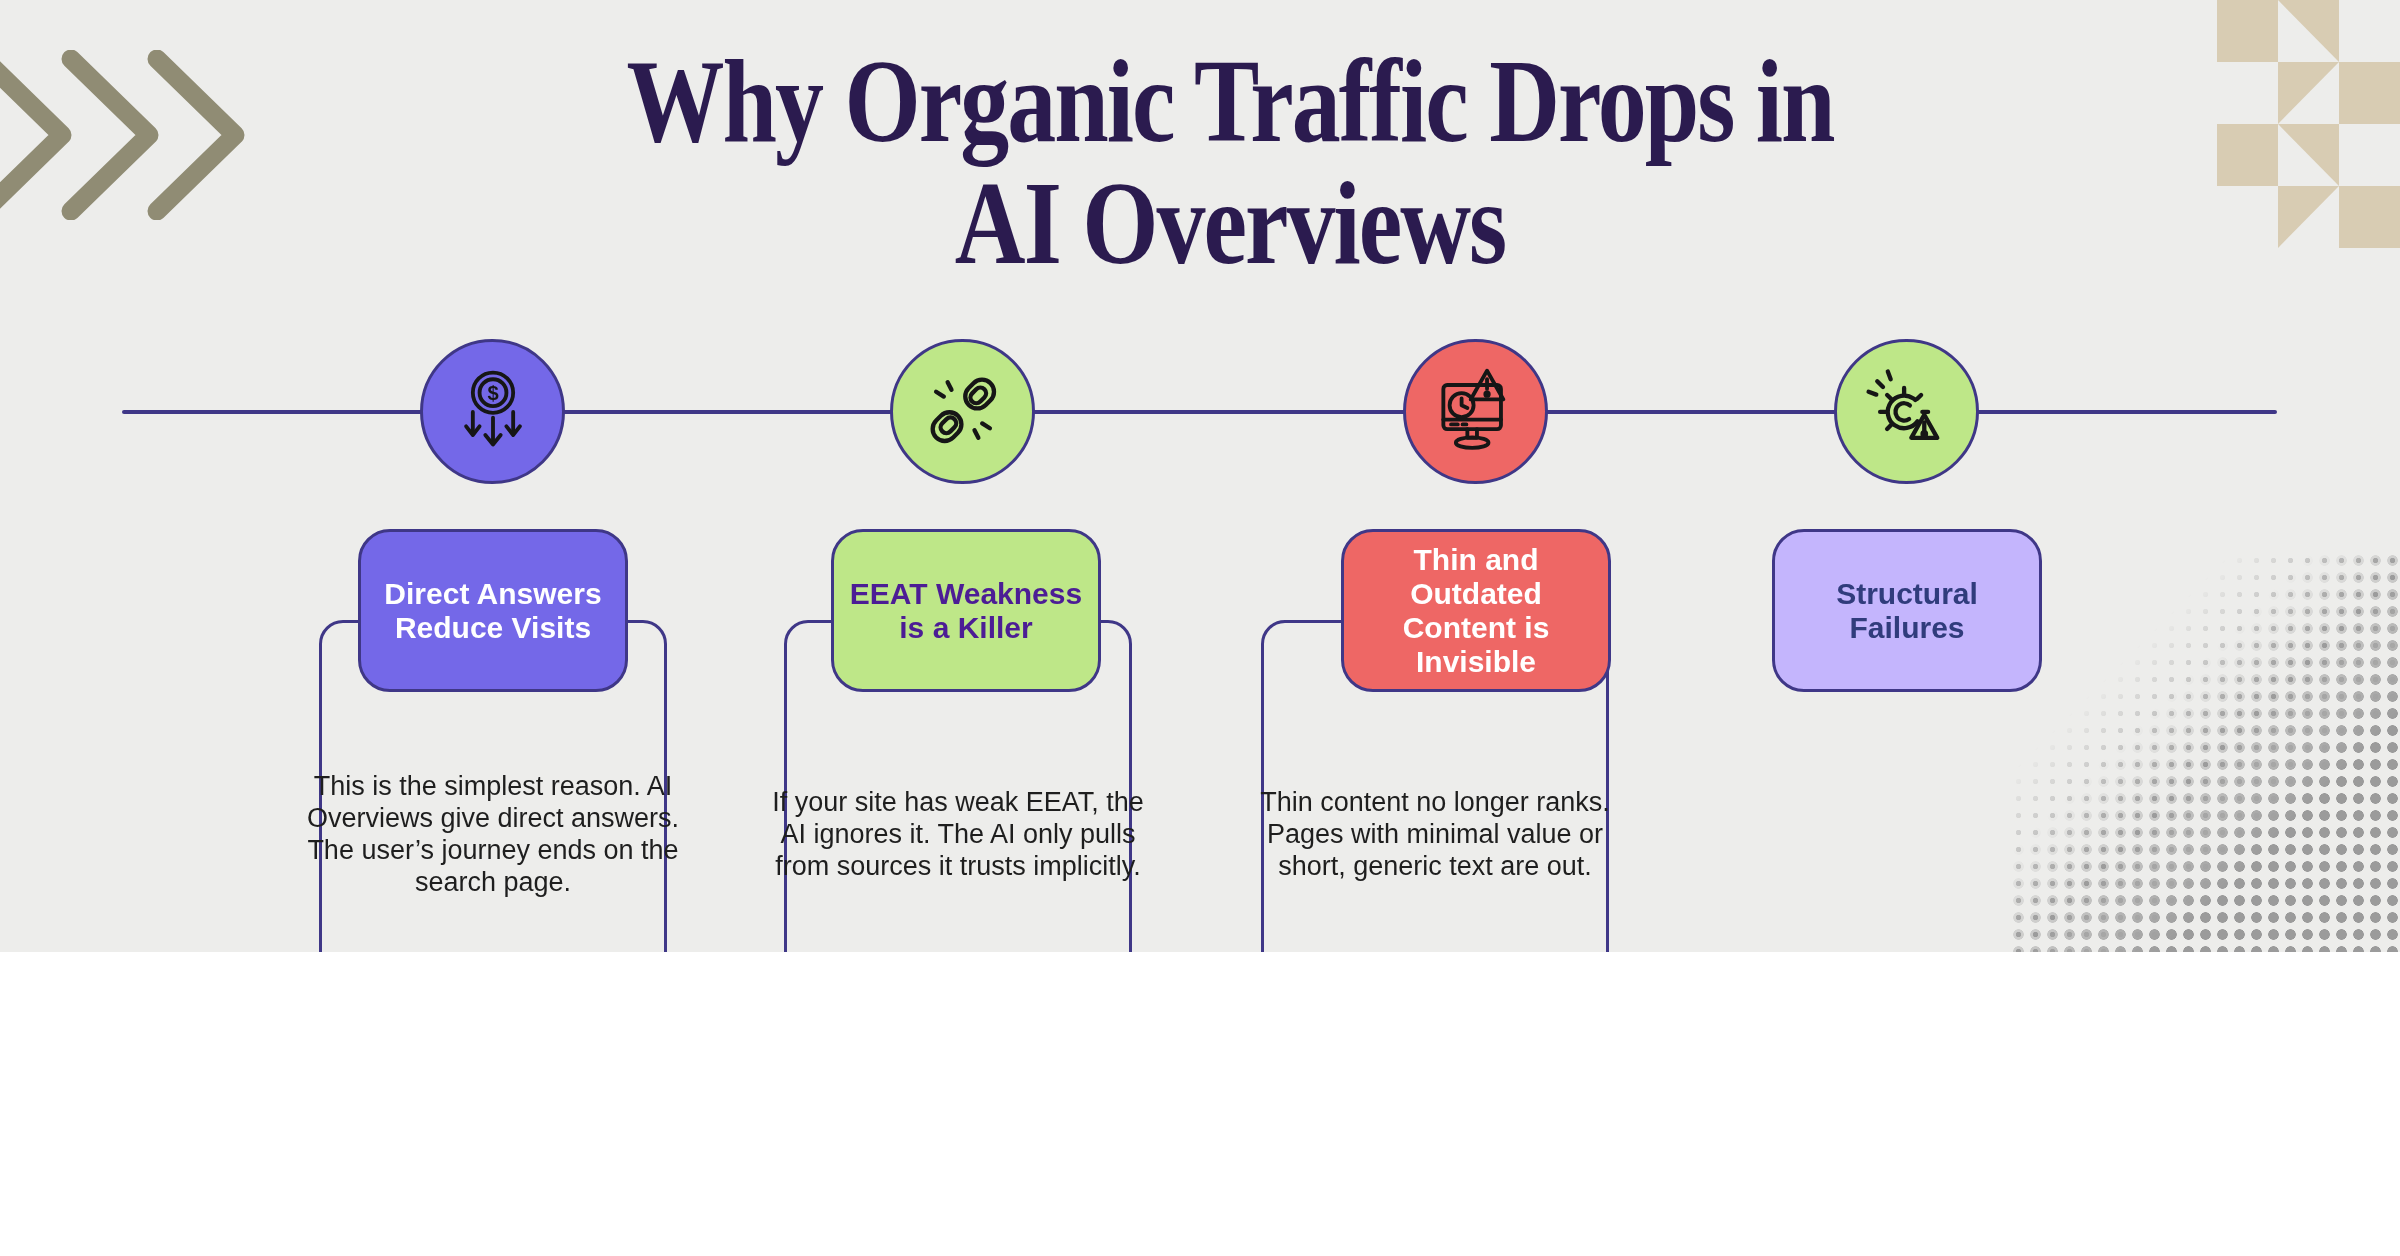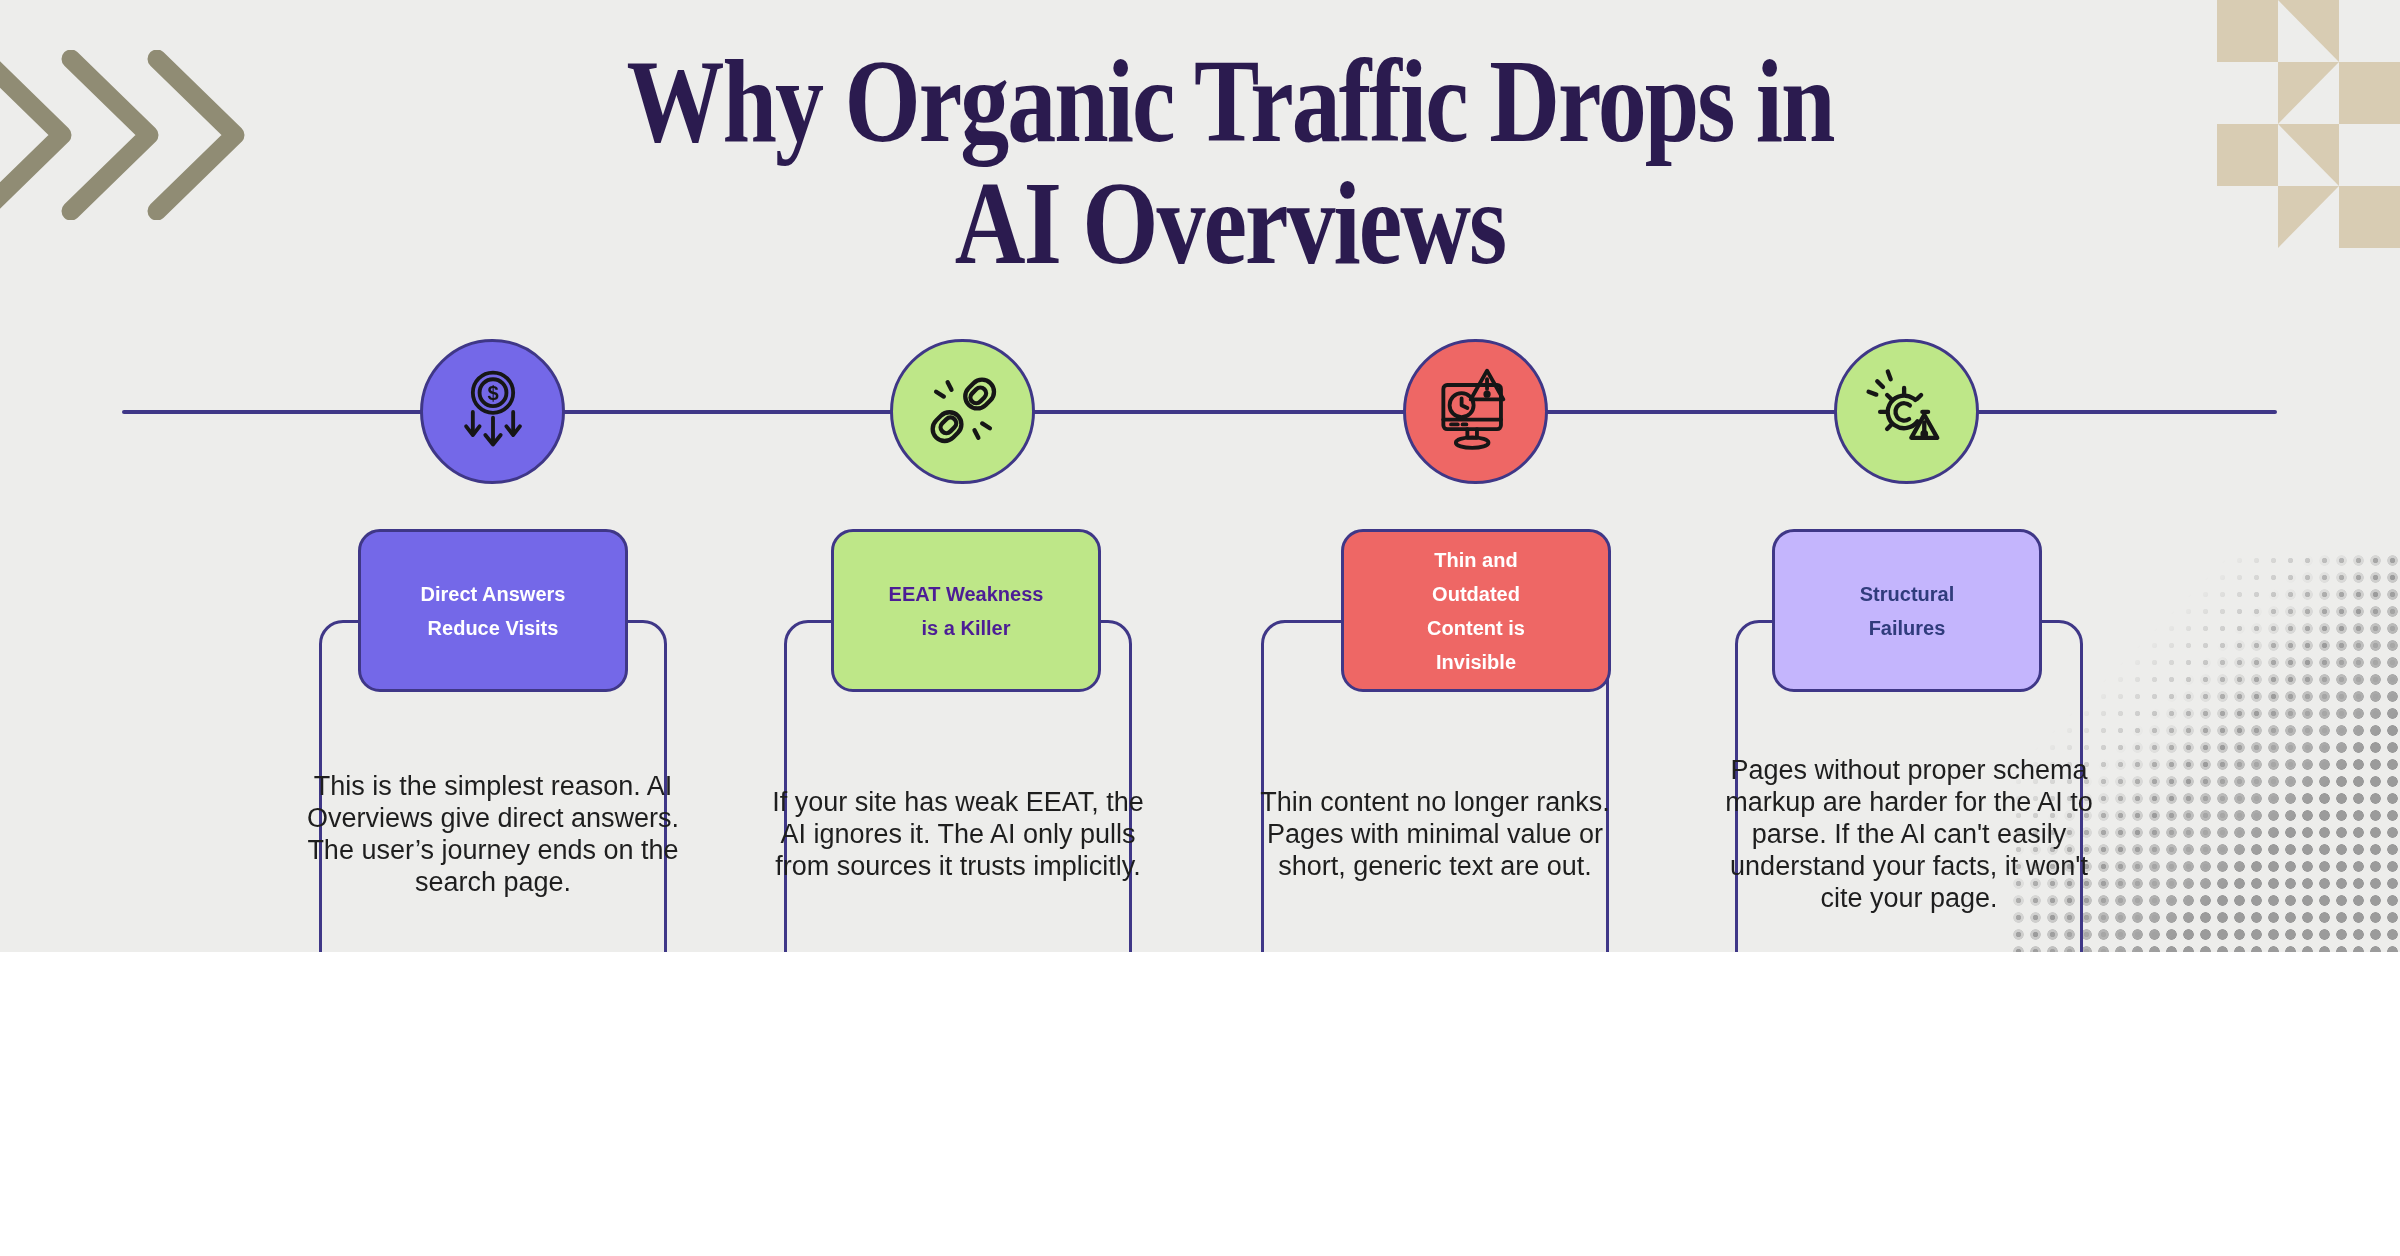--- a/index.html
+++ b/index.html
@@ -57,23 +57,23 @@
   
   .column{position:absolute;left:0;top:0;width:100%;height:100%;pointer-events:none;}
   .icon-circle{
     position:absolute;top:339px;width:145px;height:145px;box-sizing:border-box;
     border:3px solid var(--card_outline,#3F3787);border-radius:50%;
     display:flex;align-items:center;justify-content:center;z-index:2;
   }
   .icon-circle svg{width:96px;height:96px;}
   .header-card{
     position:absolute;top:529px;width:270px;height:163px;box-sizing:border-box;
-    border:3px solid var(--card_outline,#3F3787);border-radius:22px;
+    border:3px solid var(--card_outline,#3F3787);border-radius:32px;
     display:flex;align-items:center;justify-content:center;text-align:center;
-    font-size:20px;font-weight:bold;line-height:34px;white-space:pre-line;
+    font-size:30px;font-weight:bold;line-height:34px;white-space:pre-line;
     z-index:3;
   }
   .body-card{
     position:absolute;top:620px;width:348px;height:428px;box-sizing:border-box;
     border:3px solid var(--card_outline,#3F3787);border-radius:24px;
     display:flex;align-items:center;justify-content:center;
     z-index:2;
   }
   .body-card p{
     margin:0 -16px;text-align:center;
@@ -233,23 +233,20 @@
             <path d="M18 34 l-8 -3"></path>
             <path d="M68 55 L81.5 79 H54.5 Z"></path>
             <path d="M68 63 v8"></path>
             <circle cx="68" cy="75" r="1.8" fill="#161616"></circle>
           </svg></span>
     </div>
     <div class="header-card" style="background: #c4b5fd; color: rgb(48, 60, 124);">
       <span>Structural
 Failures</span>
     </div>
-    <div class="body-card">
-      <p>Pages without proper schema markup are harder for the AI to parse. If the AI can't easily understand your facts, it won't cite your page.</p>
-    </div>
     <div class="check-badge">
       <svg viewBox="0 0 76 76">
           <path d="M21 40 L33 51 L55 27" fill="none" stroke="#fff" stroke-width="11" stroke-linecap="round" stroke-linejoin="round"></path>
         </svg>
     </div>
   </section>
 
 </div>
 
 </body></html>

